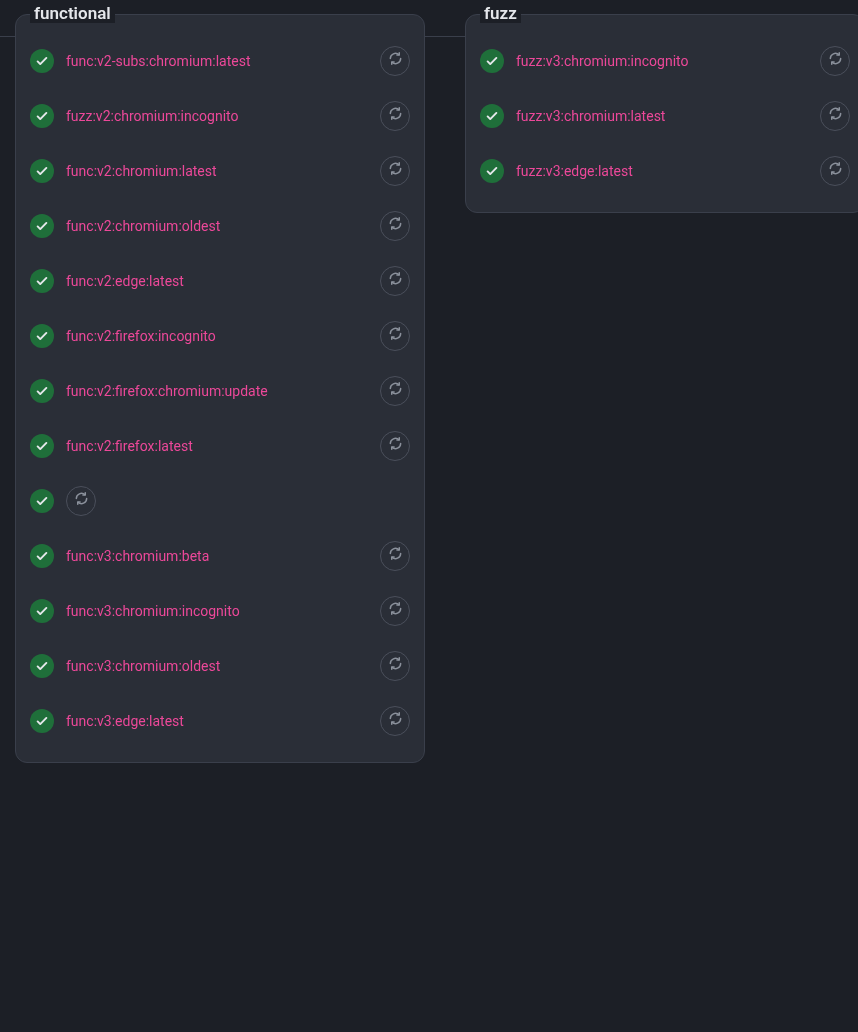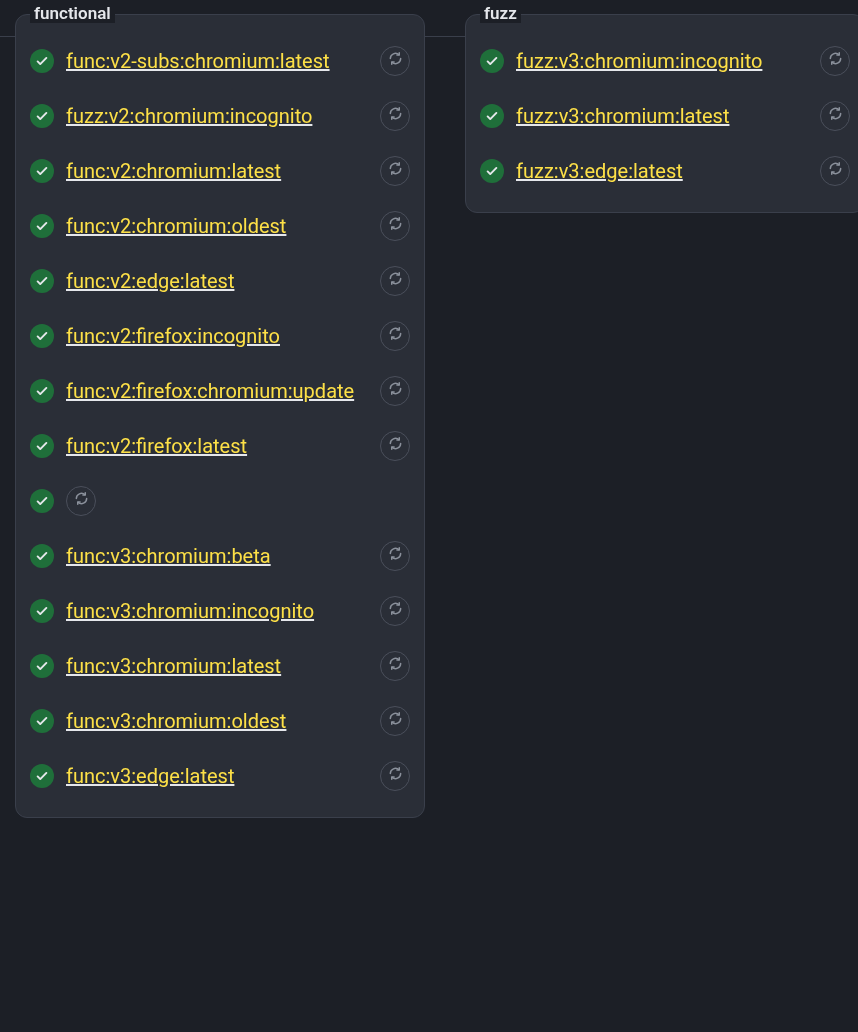--- a/index.html
+++ b/index.html
@@ -27,21 +27,20 @@
     .line-mid { width: 40px; }
     .line-right { width: 18px; }
     .panel {
       background: #2a2e37;
       border: 1px solid #3a3f4b;
       border-radius: 12px;
       padding: 0;
       position: relative;
       flex: 0 0 auto;
       margin-top: 14px;
-      text-decoration: underline;
     }
     .panel-functional { width: 410px; }
     .panel-fuzz { width: 400px; }
     .panel-title {
       position: absolute;
       top: -12px;
       left: 14px;
       background: #1c1f26;
       padding: 0 4px;
       font-size: 17px;
@@ -63,22 +62,22 @@
       background: #1f6f3a;
       display: flex;
       align-items: center;
       justify-content: center;
       flex: 0 0 auto;
       margin-right: 12px;
     }
     .status-icon svg { width: 14px; height: 14px; }
     .job-label {
       flex: 1 1 auto;
-      font-size: 20px;
-      color: #fde047;
+      font-size: 14px;
+      color: #ec4899;
       white-space: nowrap;
       overflow: hidden;
       text-overflow: ellipsis;
       cursor: pointer;
     }
     .rerun-btn {
       width: 30px;
       height: 30px;
       border-radius: 50%;
       background: transparent;
@@ -274,36 +273,20 @@
                 <polyline points="4 14.2 4 11.7 6.5 11.7"></polyline>
               </svg></span>
           </div>
         </div>
         <div class="job-row">
           <div class="status-icon">
             <svg viewBox="0 0 16 16" fill="none">
               <path d="M3 8.5l3 3 7-7" stroke="#e5e7eb" stroke-width="2.2" stroke-linecap="round" stroke-linejoin="round"></path>
             </svg>
           </div>
-          <div class="job-label">func:v3:chromium:latest</div>
-          <div class="rerun-btn">
-            <span><svg viewBox="0 0 16 16" fill="none" stroke="#8b919c" stroke-width="1.6" stroke-linecap="round" stroke-linejoin="round">
-                <path d="M2.5 8a5.5 5.5 0 0 1 9.2-4"></path>
-                <polyline points="12 1.8 12 4.3 9.5 4.3"></polyline>
-                <path d="M13.5 8a5.5 5.5 0 0 1-9.2 4"></path>
-                <polyline points="4 14.2 4 11.7 6.5 11.7"></polyline>
-              </svg></span>
-          </div>
-        </div>
-        <div class="job-row">
-          <div class="status-icon">
-            <svg viewBox="0 0 16 16" fill="none">
-              <path d="M3 8.5l3 3 7-7" stroke="#e5e7eb" stroke-width="2.2" stroke-linecap="round" stroke-linejoin="round"></path>
-            </svg>
-          </div>
           <div class="job-label">func:v3:chromium:oldest</div>
           <div class="rerun-btn">
             <span><svg viewBox="0 0 16 16" fill="none" stroke="#8b919c" stroke-width="1.6" stroke-linecap="round" stroke-linejoin="round">
                 <path d="M2.5 8a5.5 5.5 0 0 1 9.2-4"></path>
                 <polyline points="12 1.8 12 4.3 9.5 4.3"></polyline>
                 <path d="M13.5 8a5.5 5.5 0 0 1-9.2 4"></path>
                 <polyline points="4 14.2 4 11.7 6.5 11.7"></polyline>
               </svg></span>
           </div>
         </div>

